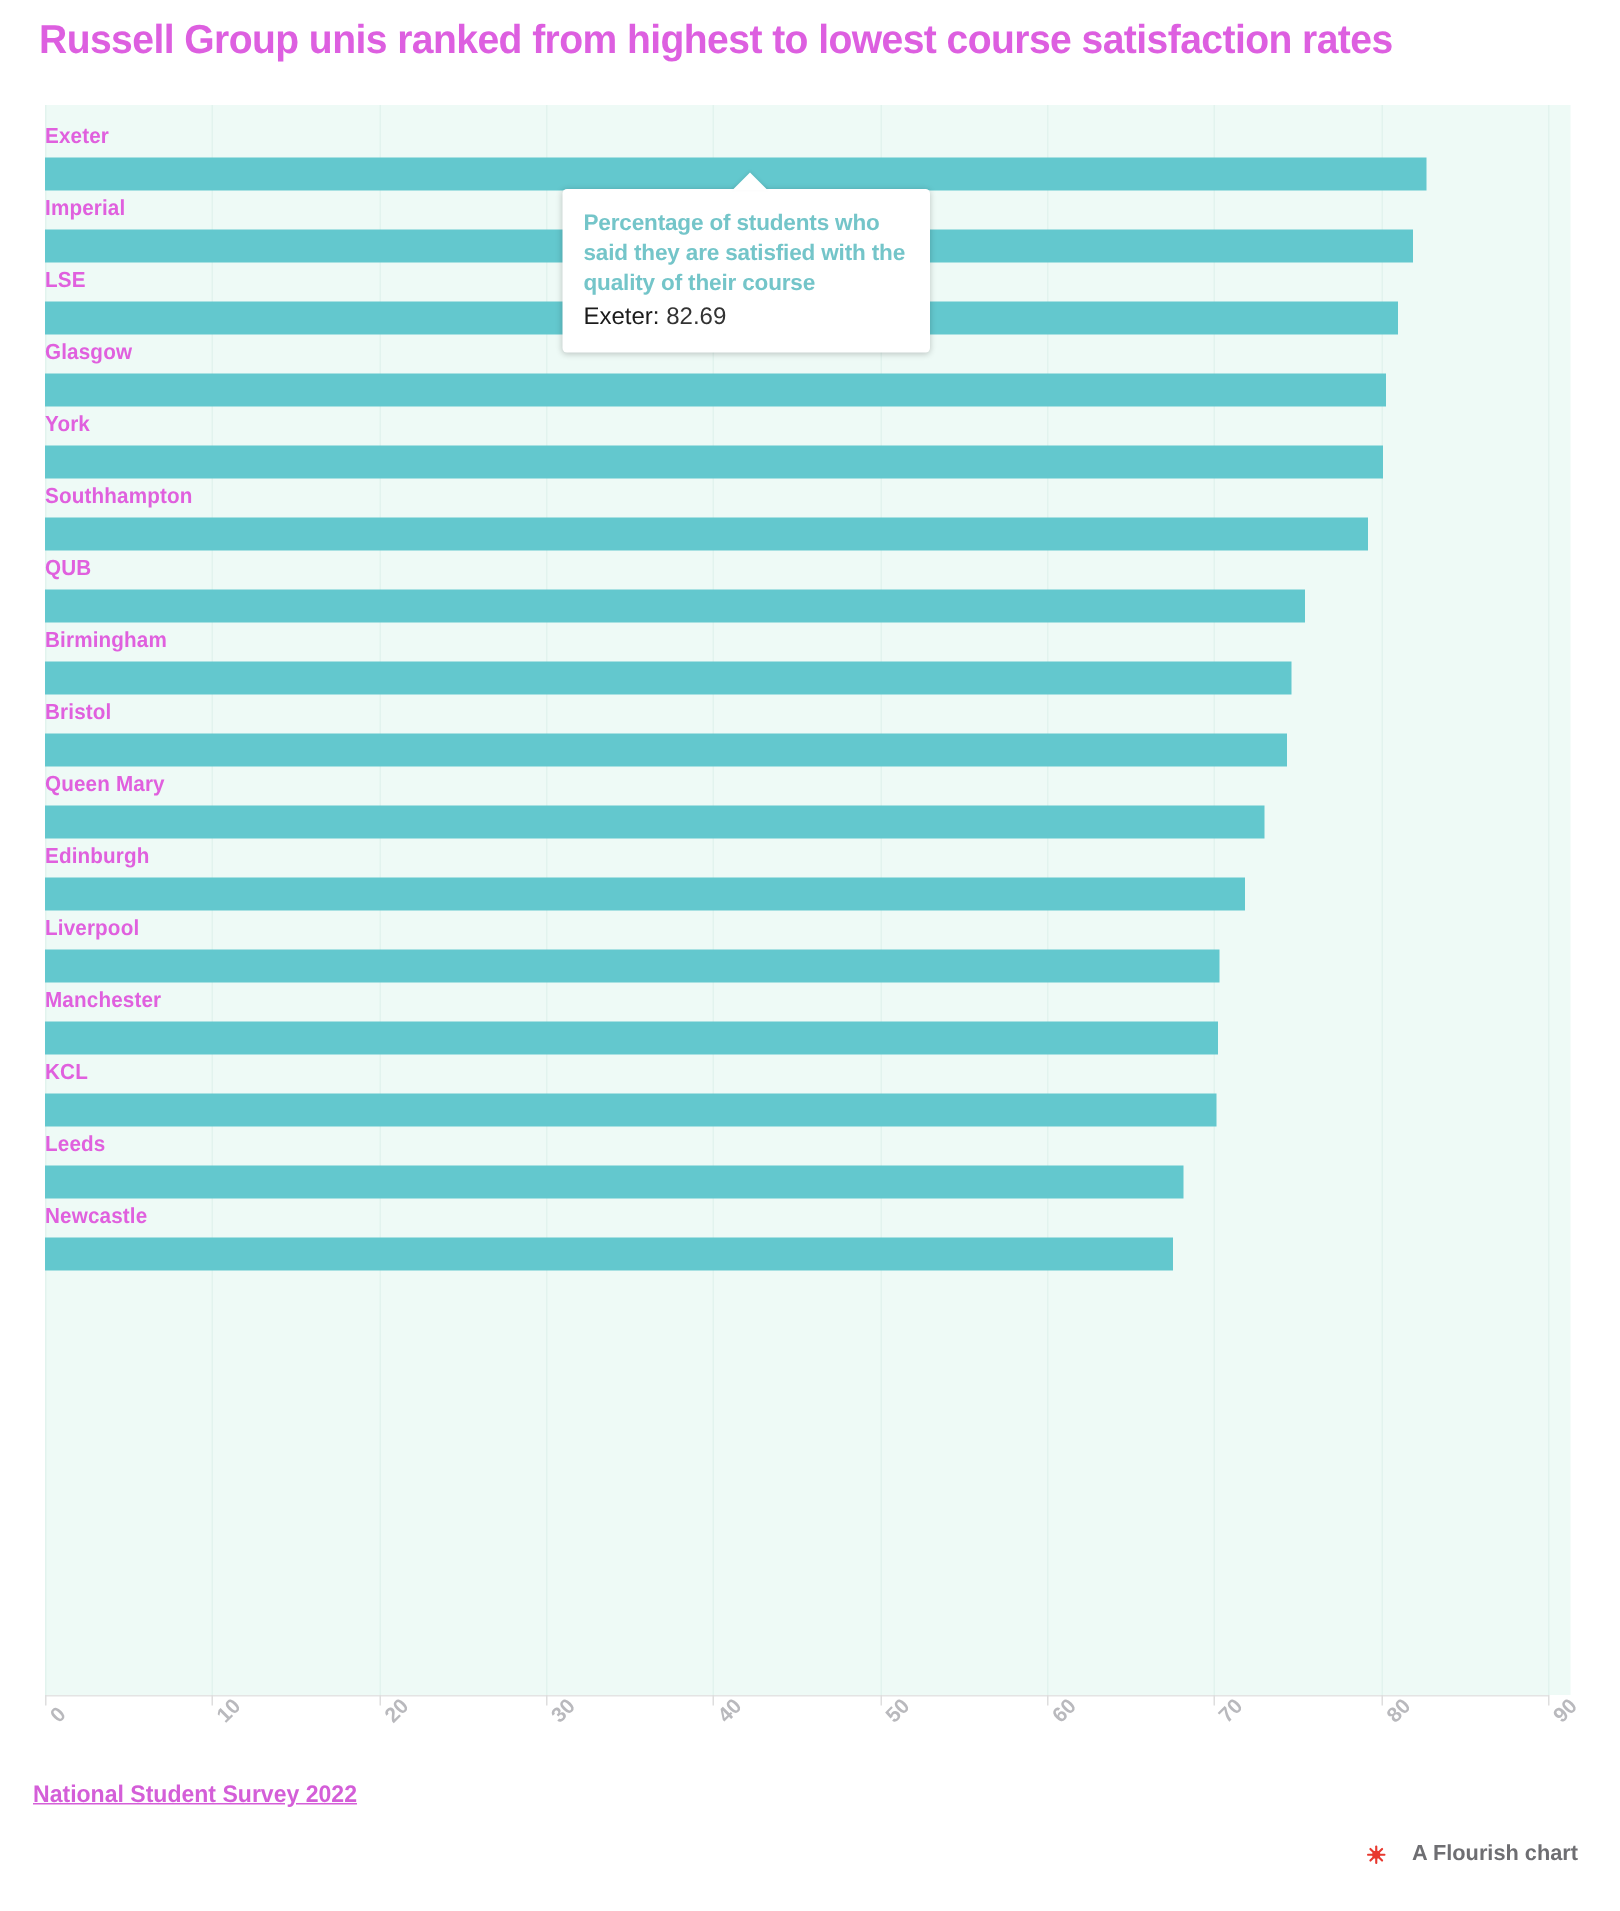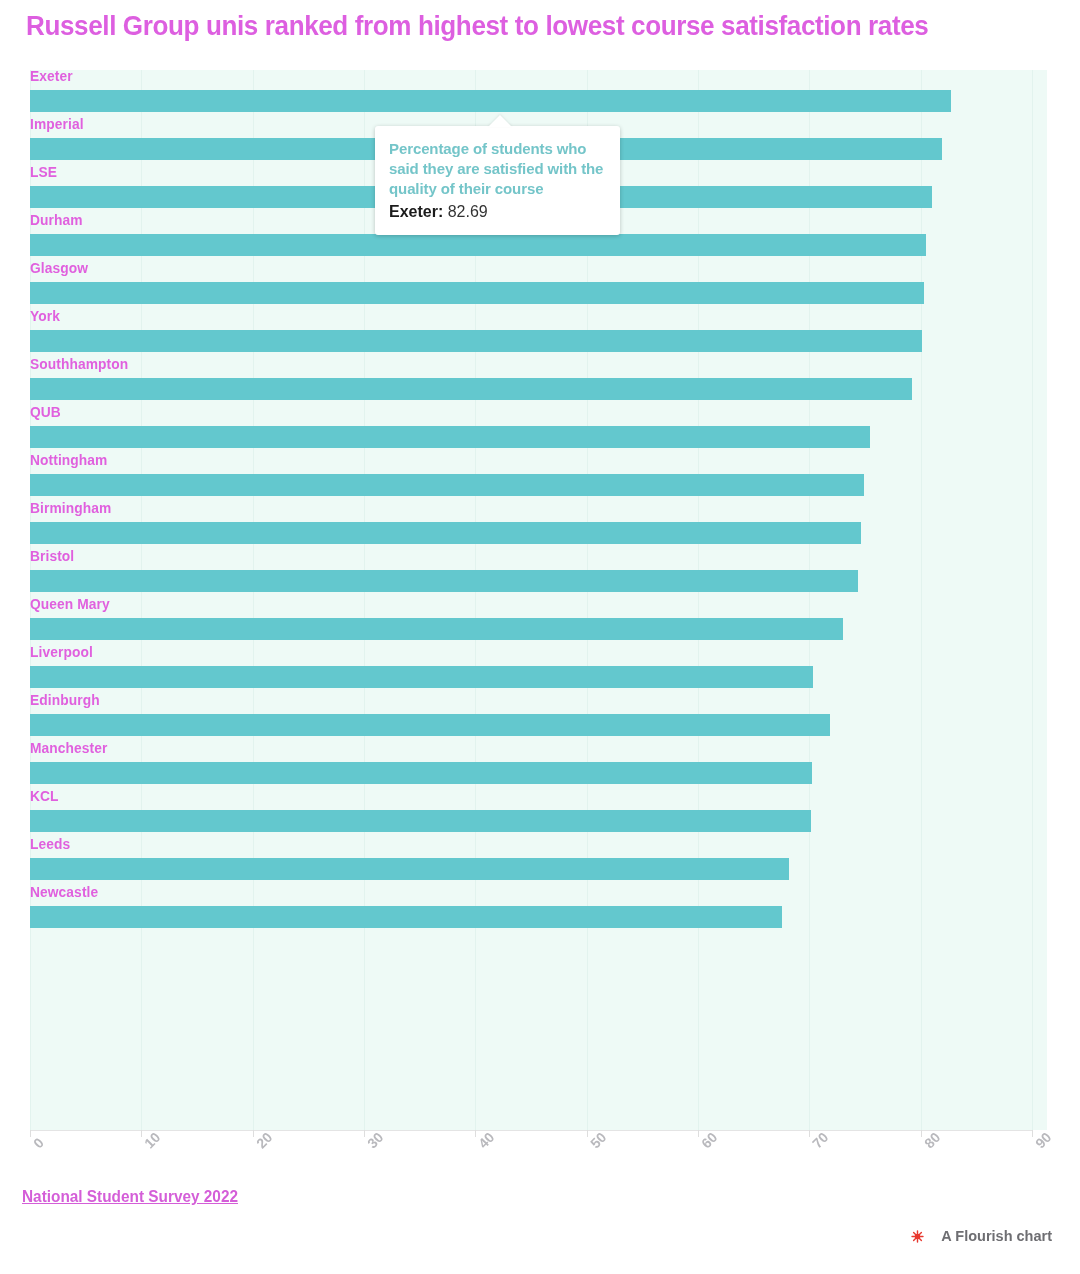--- a/index.html
+++ b/index.html
@@ -39,21 +39,21 @@
   
   .gridline{
     position:absolute;
     top:0; bottom:0;
     width:1px;
     background:#e2f3ee;
   }
   
   .rows{
     position:absolute;
-    left:30px; top:68px;
+    left:30px; top:83px;
     width:853px;
   }
   .row{
     position:relative;
     height:48px;
   }
   .row-label{
     position:absolute;
     left:0; top:0;
     font-size:14.5px;
@@ -163,21 +163,21 @@
     letter-spacing:-0.1px;
   }
   .tooltip-value-row{
     margin-top:3px;
     font-size:16px;
     color:#2c2c2c;
     line-height:1.3;
     white-space:nowrap;
   }
   .tooltip-value-name{
-    font-weight:bold;
+    font-weight:normal;
     color:#1b1b1b;
   }
   .tooltip-value-num{
     font-weight:normal;
     color:#333333;
   }
 </style>
 </head>
 <body>
 
@@ -205,62 +205,54 @@
     </div>
     <div class="row">
       <div class="row-label" style="color: rgb(224, 96, 222);">Imperial</div>
       <div class="bar" style="width: 911.931px; background: rgb(99, 200, 206);"></div>
     </div>
     <div class="row">
       <div class="row-label" style="color: rgb(224, 96, 222);">LSE</div>
       <div class="bar" style="width: 902.134px; background: rgb(99, 200, 206);"></div>
     </div>
     <div class="row">
-      <div class="row-label" style="color: rgb(224, 96, 222);">Durham</div>
-      <div class="bar" style="width: 896.233px; background: rgb(99, 200, 206);"></div>
-    </div>
-    <div class="row">
       <div class="row-label" style="color: rgb(224, 96, 222);">Glasgow</div>
       <div class="bar" style="width: 894.341px; background: rgb(99, 200, 206);"></div>
     </div>
     <div class="row">
       <div class="row-label" style="color: rgb(224, 96, 222);">York</div>
       <div class="bar" style="width: 892.337px; background: rgb(99, 200, 206);"></div>
     </div>
     <div class="row">
       <div class="row-label" style="color: rgb(224, 96, 222);">Southhampton</div>
       <div class="bar" style="width: 882.428px; background: rgb(99, 200, 206);"></div>
     </div>
     <div class="row">
       <div class="row-label" style="color: rgb(224, 96, 222);">QUB</div>
       <div class="bar" style="width: 840.121px; background: rgb(99, 200, 206);"></div>
     </div>
     <div class="row">
-      <div class="row-label" style="color: rgb(224, 96, 222);">Nottingham</div>
-      <div class="bar" style="width: 834.221px; background: rgb(99, 200, 206);"></div>
-    </div>
-    <div class="row">
       <div class="row-label" style="color: rgb(224, 96, 222);">Birmingham</div>
       <div class="bar" style="width: 831.215px; background: rgb(99, 200, 206);"></div>
     </div>
     <div class="row">
       <div class="row-label" style="color: rgb(224, 96, 222);">Bristol</div>
       <div class="bar" style="width: 828.32px; background: rgb(99, 200, 206);"></div>
     </div>
     <div class="row">
       <div class="row-label" style="color: rgb(224, 96, 222);">Queen Mary</div>
       <div class="bar" style="width: 812.622px; background: rgb(99, 200, 206);"></div>
     </div>
     <div class="row">
+      <div class="row-label" style="color: rgb(224, 96, 222);">Edinburgh</div>
+      <div class="bar" style="width: 799.819px; background: rgb(99, 200, 206);"></div>
+    </div>
+    <div class="row">
       <div class="row-label" style="color: rgb(224, 96, 222);">Liverpool</div>
       <div class="bar" style="width: 783.007px; background: rgb(99, 200, 206);"></div>
-    </div>
-    <div class="row">
-      <div class="row-label" style="color: rgb(224, 96, 222);">Edinburgh</div>
-      <div class="bar" style="width: 799.819px; background: rgb(99, 200, 206);"></div>
     </div>
     <div class="row">
       <div class="row-label" style="color: rgb(224, 96, 222);">Manchester</div>
       <div class="bar" style="width: 782.117px; background: rgb(99, 200, 206);"></div>
     </div>
     <div class="row">
       <div class="row-label" style="color: rgb(224, 96, 222);">KCL</div>
       <div class="bar" style="width: 781.115px; background: rgb(99, 200, 206);"></div>
     </div>
     <div class="row">

